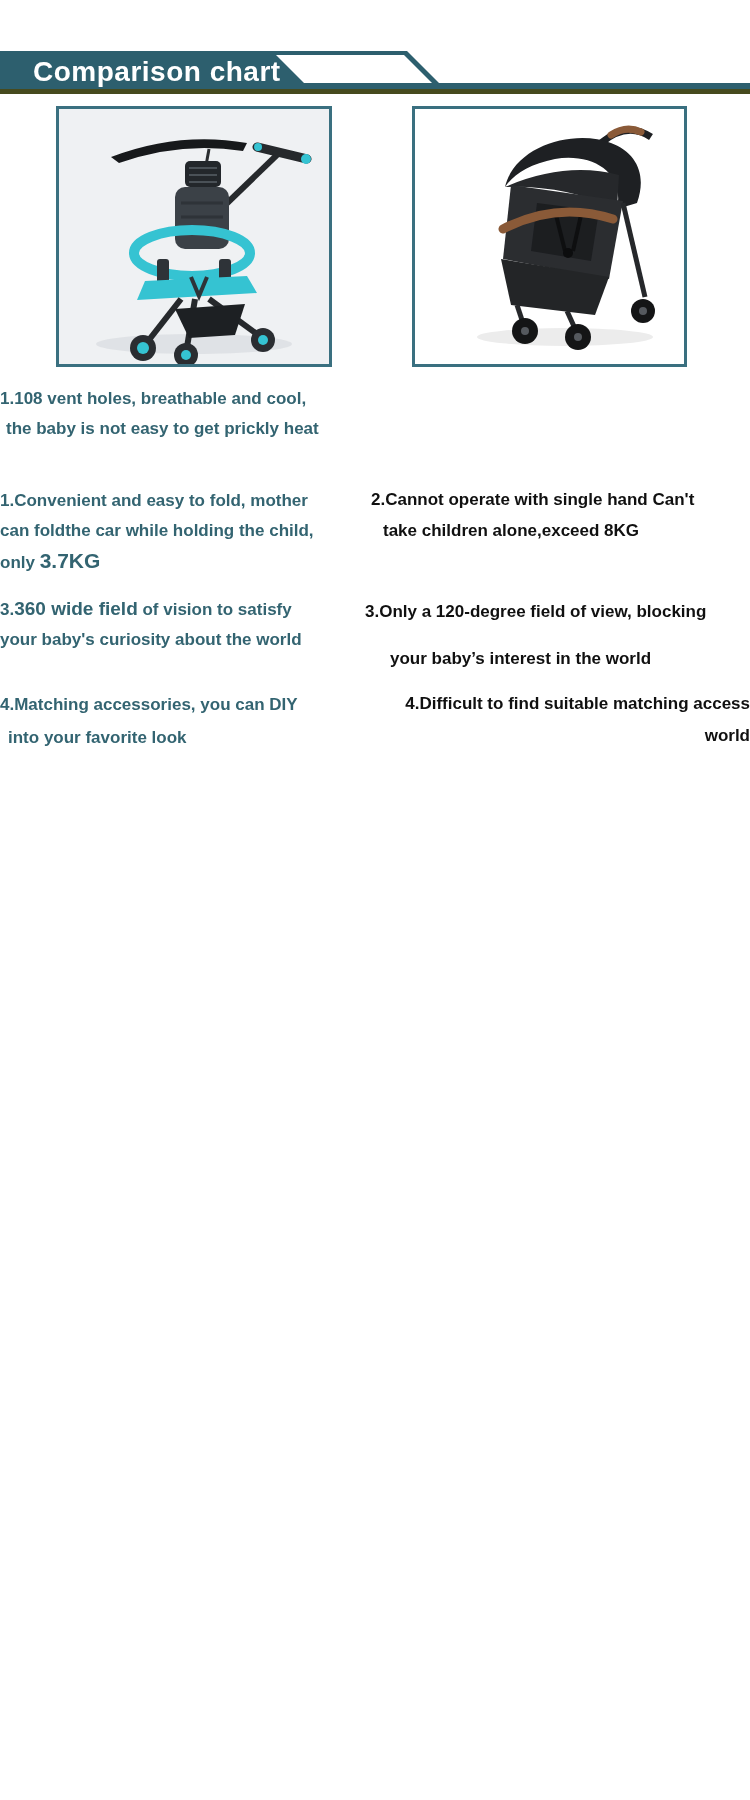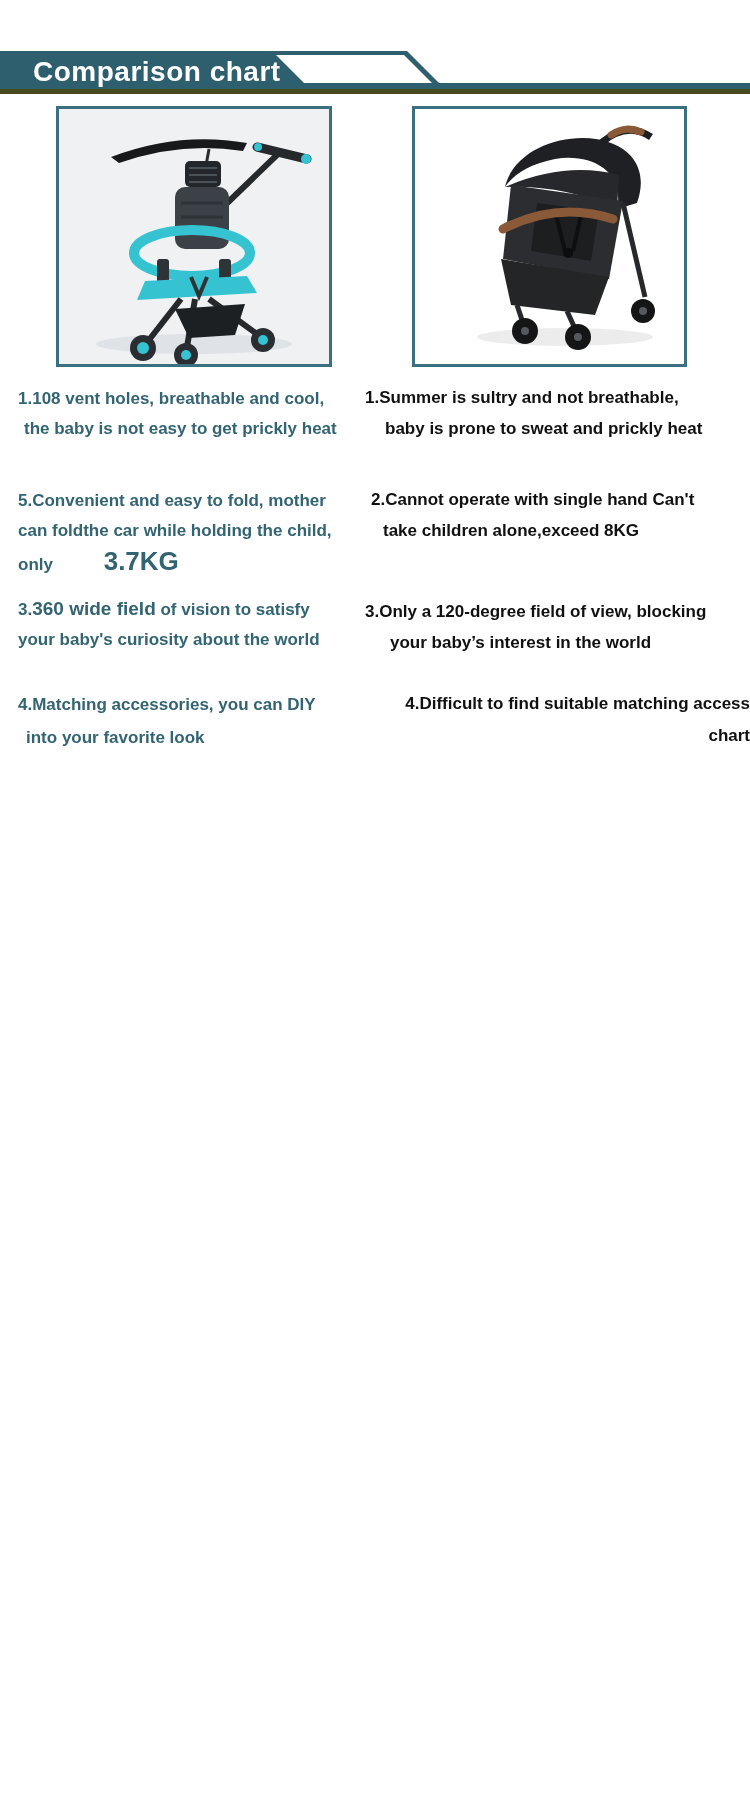--- a/index.html
+++ b/index.html
@@ -11,30 +11,30 @@
   .banner-title{position:absolute;top:56px;left:33px;font-size:28px;font-weight:bold;
                 color:#ffffff;letter-spacing:0.5px;white-space:nowrap;}
 
   
   .product-box{position:absolute;top:106px;height:255px;border:3px solid #3a7080;box-sizing:content-box;}
   .product-box.left{left:56px;width:270px;background:#eff1f3;}
   .product-box.right{left:412px;width:269px;background:#ffffff;}
   .product-box svg{display:block;width:100%;height:100%;}
 
   
-  .pros-item{position:absolute;left:18px;width:360px;color:#336471;font-weight:bold;
+  .pros-item{position:absolute;left:0;width:360px;color:#336471;font-weight:bold;
              font-size:17px;line-height:30px;white-space:nowrap;}
   .cons-item{position:absolute;left:365px;width:385px;color:#101010;font-weight:bold;
              font-size:17px;line-height:31px;white-space:nowrap;}
-  .big-kg{font-size:26px;margin-left:46px;}
+  .big-kg{font-size:21px;}
   .big-field{font-size:19px;}
   #pros-1{top:384px;} #pros-2{top:486px;} #pros-3{top:594px;} #pros-4{top:688px;line-height:33px;}
   #cons-1{top:382px;} #cons-2{top:484px;} #cons-3{top:596px;} #cons-4{top:688px;line-height:32px;text-align:right;}
   .ind6{padding-left:6px;} .ind8{padding-left:8px;}
-  .ind18{padding-left:18px;} .ind20{padding-left:20px;} .ind25{padding-left:25px;}
+  .ind18{padding-left:18px;} .ind20{padding-left:20px;} .ind25{padding-left:25px;margin-top:16px;}
 </style>
 </head>
 <body>
 
 <div class="canvas">
 
   <svg class="banner-svg" viewBox="0 0 750 50" preserveAspectRatio="none" aria-hidden="true">
     <rect x="0" y="37" width="750" height="6" fill="#2d5f6e"></rect>
     <polygon points="0,5 407,5 445,43 0,43" fill="#2d5f6e"></polygon>
     <polygon points="276,9 404,9 432,37 304,37" fill="#ffffff"></polygon>
@@ -115,43 +115,39 @@
       <circle cx="228" cy="202" r="12" fill="#141516"></circle>
         <circle cx="228" cy="202" r="4" fill="#55595e"></circle>
     </svg>
   </div>
 
   <div class="pros-item" id="pros-1">
     <div>1.108 vent holes, breathable and cool,</div>
     <div class="ind6">the baby is not easy to get prickly heat</div>
   </div>
   <div class="pros-item" id="pros-2">
-    <div>5.Convenient and easy to fold, mother</div>
+    <div>1.Convenient and easy to fold, mother</div>
     <div>can foldthe car while holding the child,</div>
     <div><span>only </span><span class="big-kg">3.7KG</span></div>
   </div>
   <div class="pros-item" id="pros-3">
     <div><span>3.</span><span class="big-field">360 wide field</span><span> of vision to satisfy</span></div>
     <div>your baby's curiosity about the world</div>
   </div>
   <div class="pros-item" id="pros-4">
     <div>4.Matching accessories, you can DIY</div>
     <div class="ind8">into your favorite look</div>
   </div>
 
-  <div class="cons-item" id="cons-1">
-    <div>1.Summer is sultry and not breathable,</div>
-    <div class="ind20">baby is prone to sweat and prickly heat</div>
-  </div>
   <div class="cons-item" id="cons-2">
     <div class="ind6">2.Cannot operate with single hand Can't</div>
     <div class="ind18">take children alone,exceed 8KG</div>
   </div>
   <div class="cons-item" id="cons-3">
     <div>3.Only a 120-degree field of view, blocking</div>
     <div class="ind25">your baby’s interest in the world</div>
   </div>
   <div class="cons-item" id="cons-4">
     <div class="ind8">4.Difficult to find suitable matching access</div>
-    <div>chart</div>
+    <div>world</div>
   </div>
 
 </div>
 
 </body></html>

